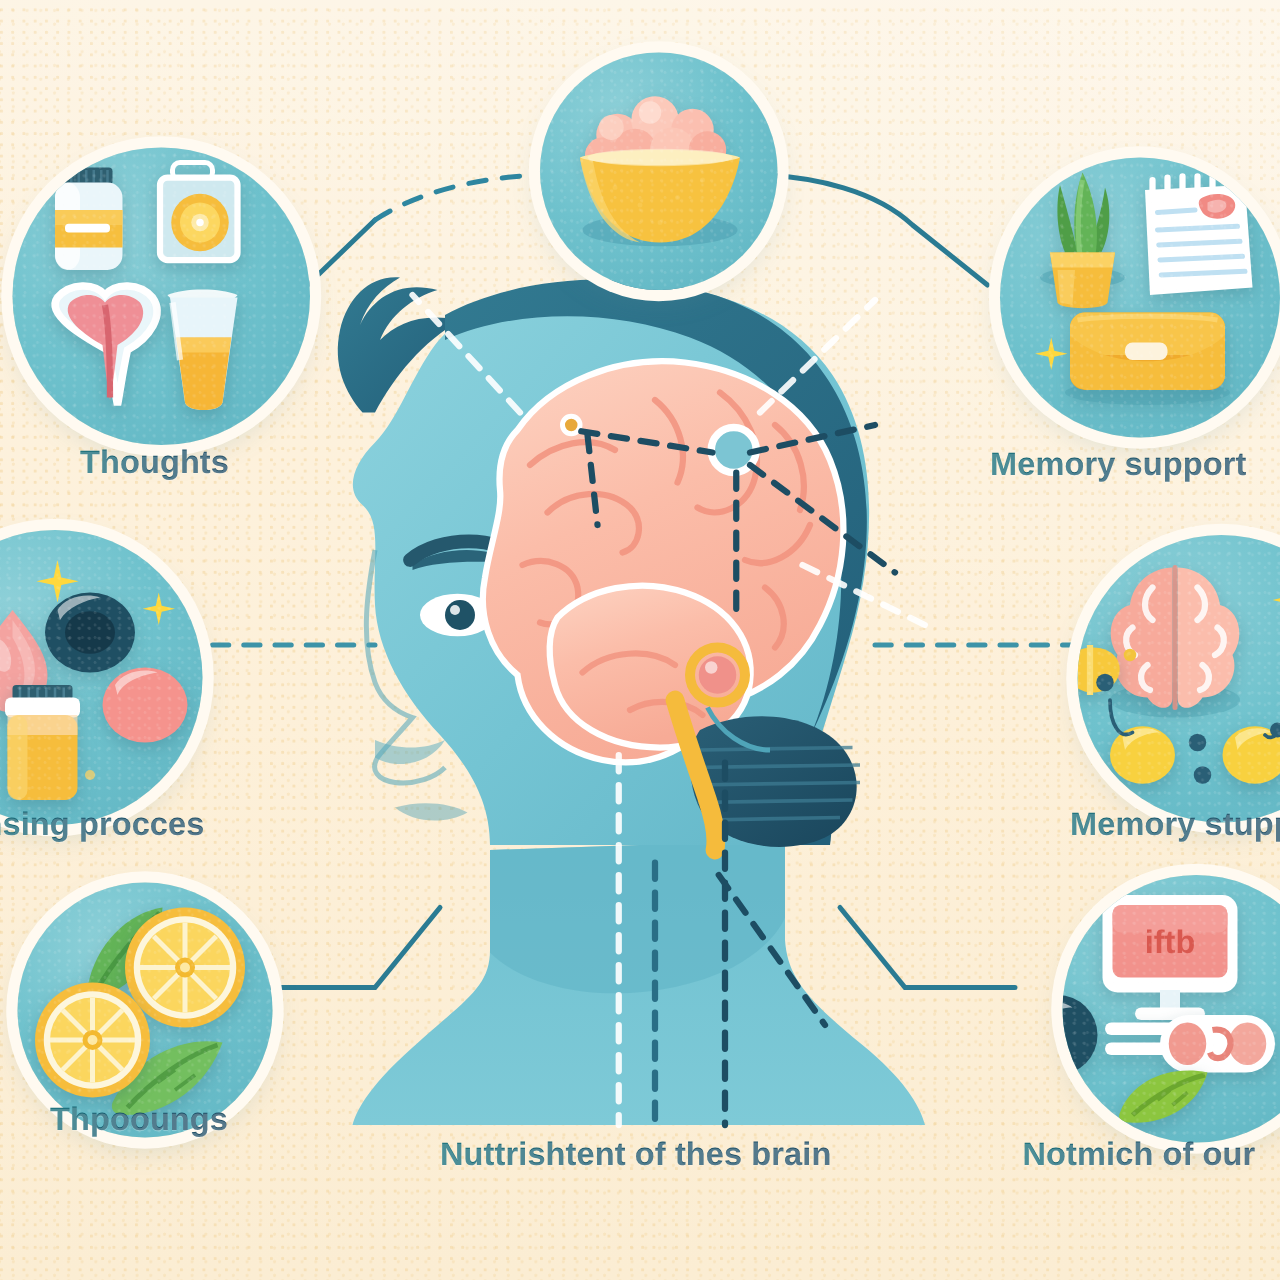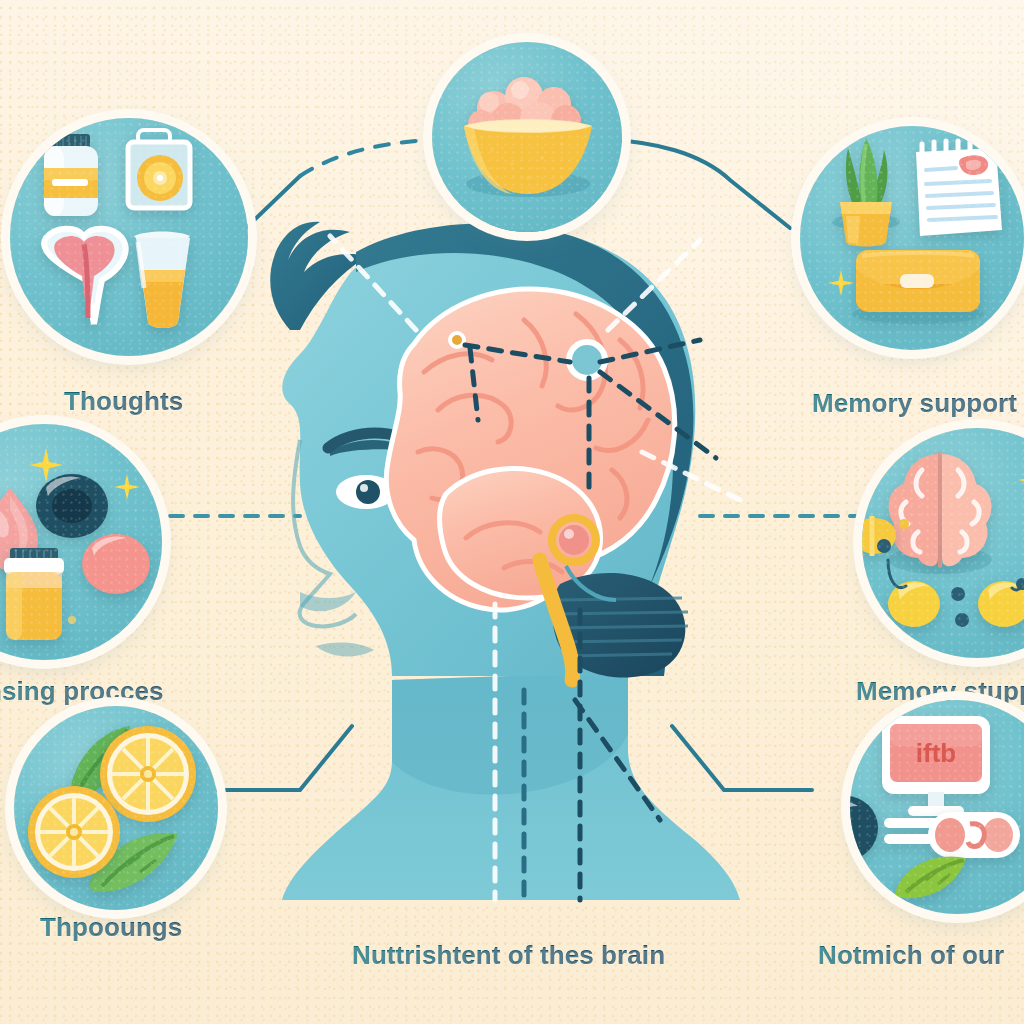--- a/index.html
+++ b/index.html
@@ -27,21 +27,21 @@
     background:
       radial-gradient(circle at 18% 82%, rgba(255,255,255,.13) 0 1.1px, transparent 1.5px) 0 0/8px 8px,
       radial-gradient(circle at 70% 20%, rgba(255,255,255,.10) 0 1px, transparent 1.4px) 3px 4px/10px 10px;}
 
   
   .label{position:absolute;white-space:nowrap;font-weight:700;
     font-size:26px;letter-spacing:.1px;
     color:#1c5468;
     background:linear-gradient(95deg,#0f6b76 0%,#18536a 45%,#1d4a63 100%);
     -webkit-background-clip:text;background-clip:text;-webkit-text-fill-color:transparent;
-    text-shadow:0 1px 0 rgba(255,255,255,.25);margin-top:32px;}
+    text-shadow:0 1px 0 rgba(255,255,255,.25);}
   .sh{filter:drop-shadow(0 5px 7px rgba(40,90,100,.26));}
   .sparkle{position:absolute;background:#ffd83d;
     clip-path:polygon(50% 0%,59% 41%,100% 50%,59% 59%,50% 100%,41% 59%,0% 50%,41% 41%);}
 </style>
 </head>
 <body>
 
 <div id="stage">
 
   <svg class="layer" viewBox="0 0 1024 1024">
@@ -279,21 +279,21 @@
         <rect x="56" y="124" width="124" height="62" rx="12" fill="#f0ab2c"></rect>
         <rect x="56" y="124" width="124" height="34" rx="12" fill="#f8c54a"></rect>
         <path d="M56 142 C 84 170, 152 170, 180 142 L 180 174 C 180 182, 172 186, 164 186 L 72 186 C 64 186, 56 182, 56 174 Z" fill="#f6bd3c"></path>
         <rect x="100" y="148" width="34" height="14" rx="6" fill="#fdf3dd"></rect>
         <path d="M62 130 C 90 126, 150 126, 174 130" stroke="#fcd877" stroke-width="4" fill="none" opacity=".7"></path>
       </g>
       <g class="sparkle" style="left:28px;top:140px;width:26px;height:26px;"></g>
     </svg>
     <div class="sparkle" style="left:28px;top:144px;width:26px;height:26px;"></div>
   </div>
-  <div class="label" style="left:812px;top:356px;">Memory support</div>
+  <div class="label" style="left:792px;top:356px;">Memory support</div>
 
   <div class="node" style="left:-74px;top:424px;width:236px;height:236px;">
     <svg viewBox="0 0 236 236" width="236" height="236">
 
       <g class="sh">
         <path d="M84 64 C 98 82, 112 98, 112 116 C 112 134, 100 146, 84 146 C 68 146, 56 134, 56 116
                  C 56 98, 70 82, 84 64 Z" fill="#f4a3a0"></path>
         <path d="M84 72 C 94 86, 102 98, 102 112 C 102 124, 96 132, 88 134 C 96 124, 96 106, 84 86 Z" fill="#f8c0bd" opacity=".7"></path>
         <ellipse cx="74" cy="100" rx="8" ry="14" fill="#ffffff" opacity=".35" transform="rotate(-20 74 100)"></ellipse>
       </g>

